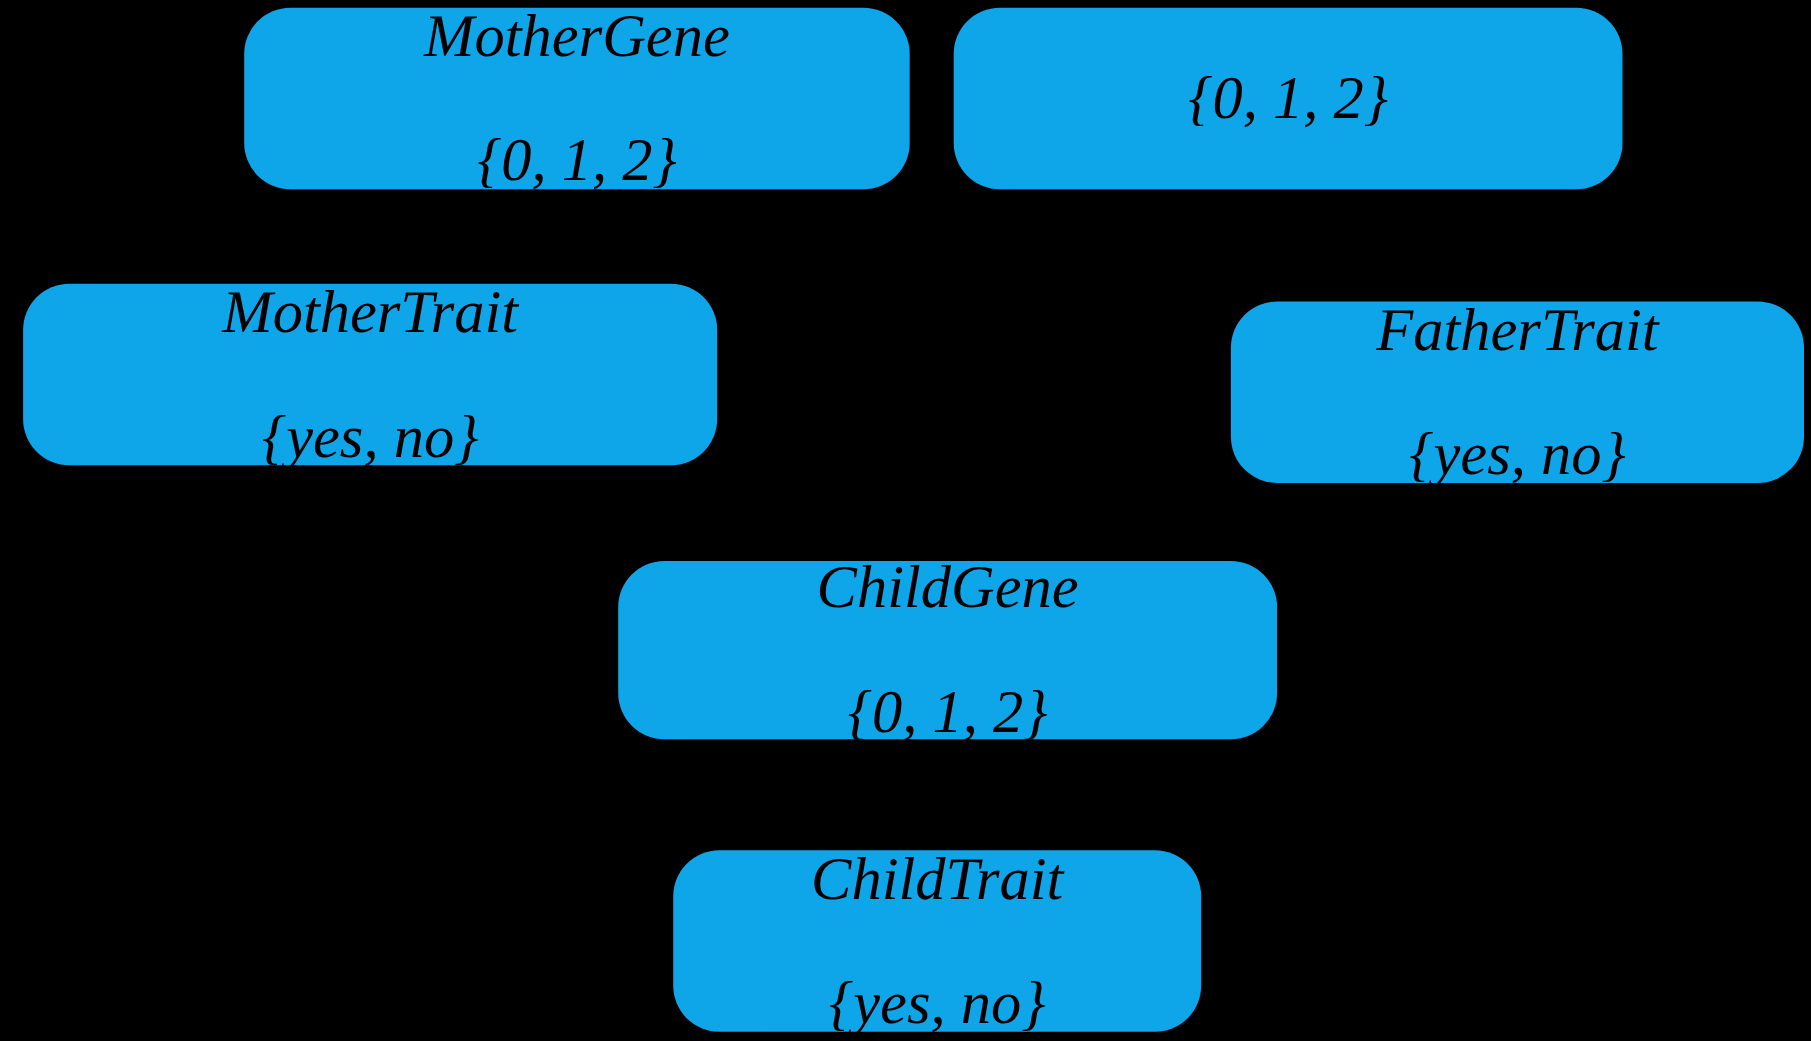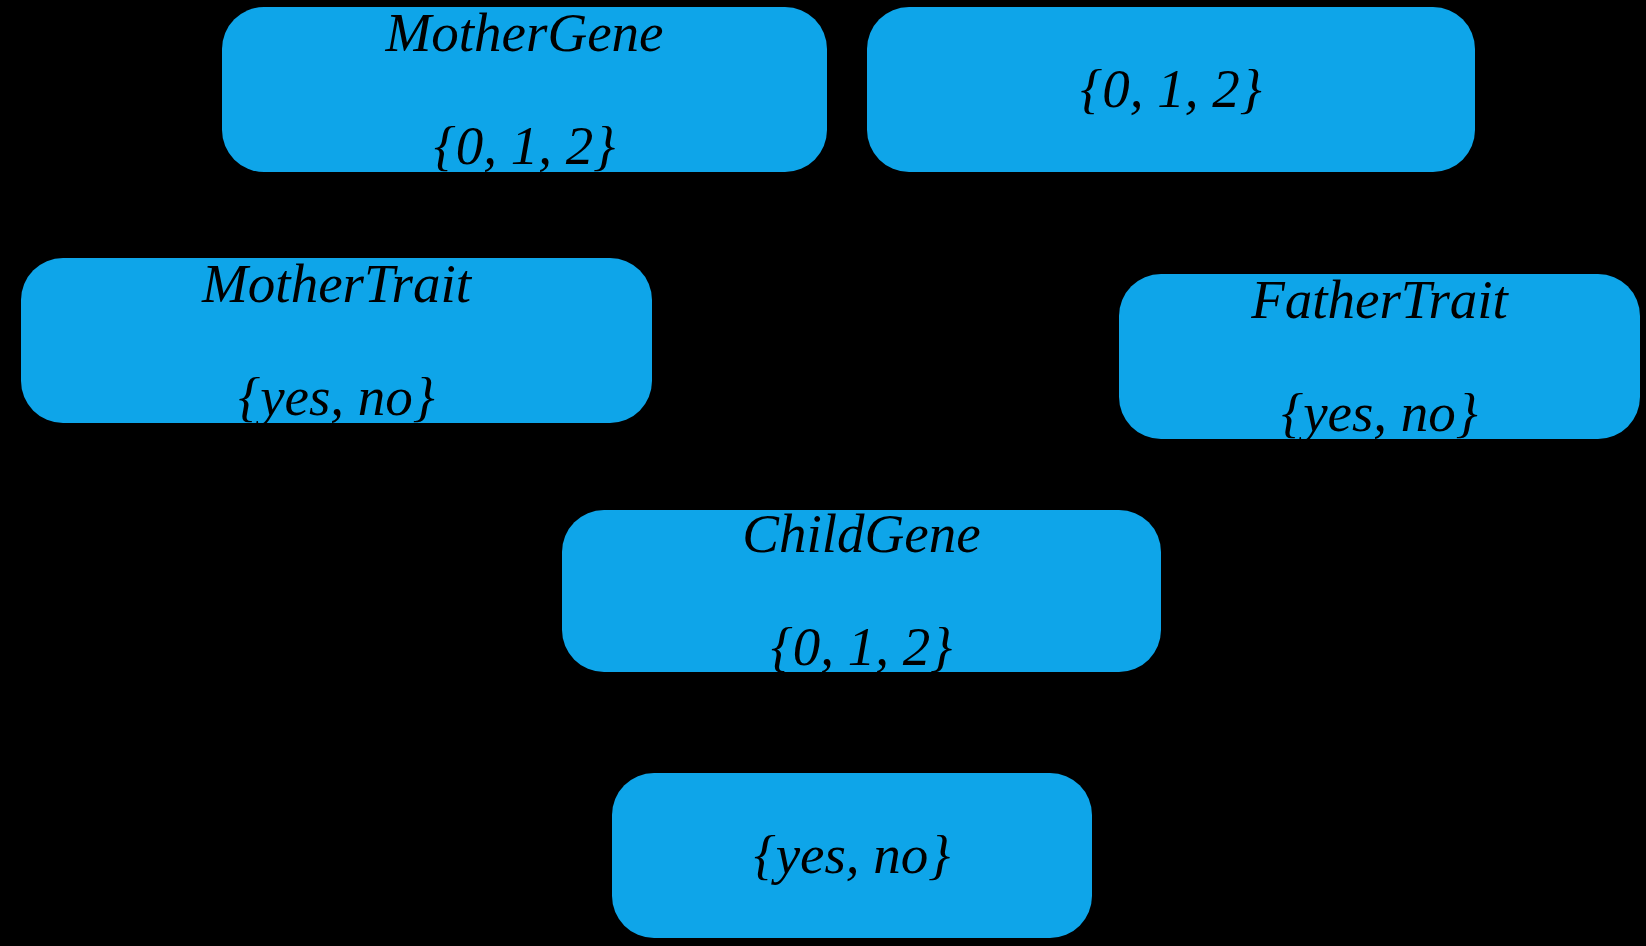--- a/index.html
+++ b/index.html
@@ -64,16 +64,17 @@
     <div class="node-label">FatherTrait</div>
     <div class="node-domain">{yes, no}</div>
   </div>
 
   <div class="node node-child-gene">
     <div class="node-label">ChildGene</div>
     <div class="node-domain">{0, 1, 2}</div>
   </div>
 
   <div class="node node-child-trait">
+    <div class="node-label">ChildTrait</div>
     <div class="node-domain">{yes, no}</div>
   </div>
 
 </div>
 
 </body></html>

